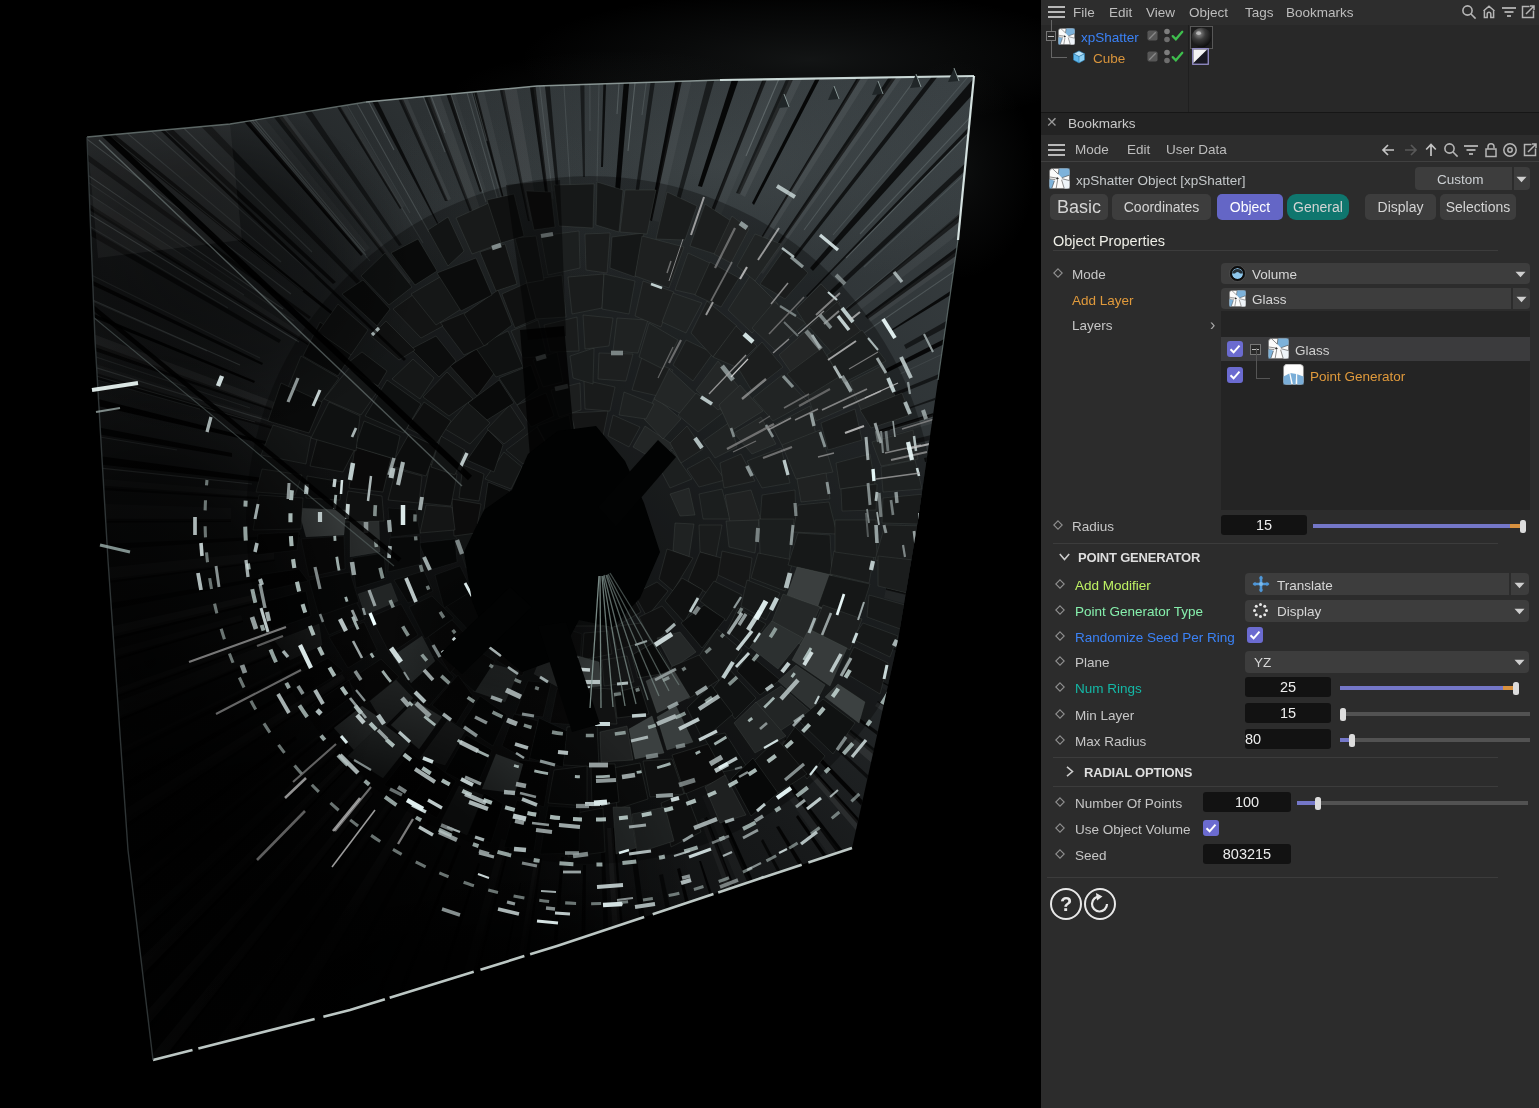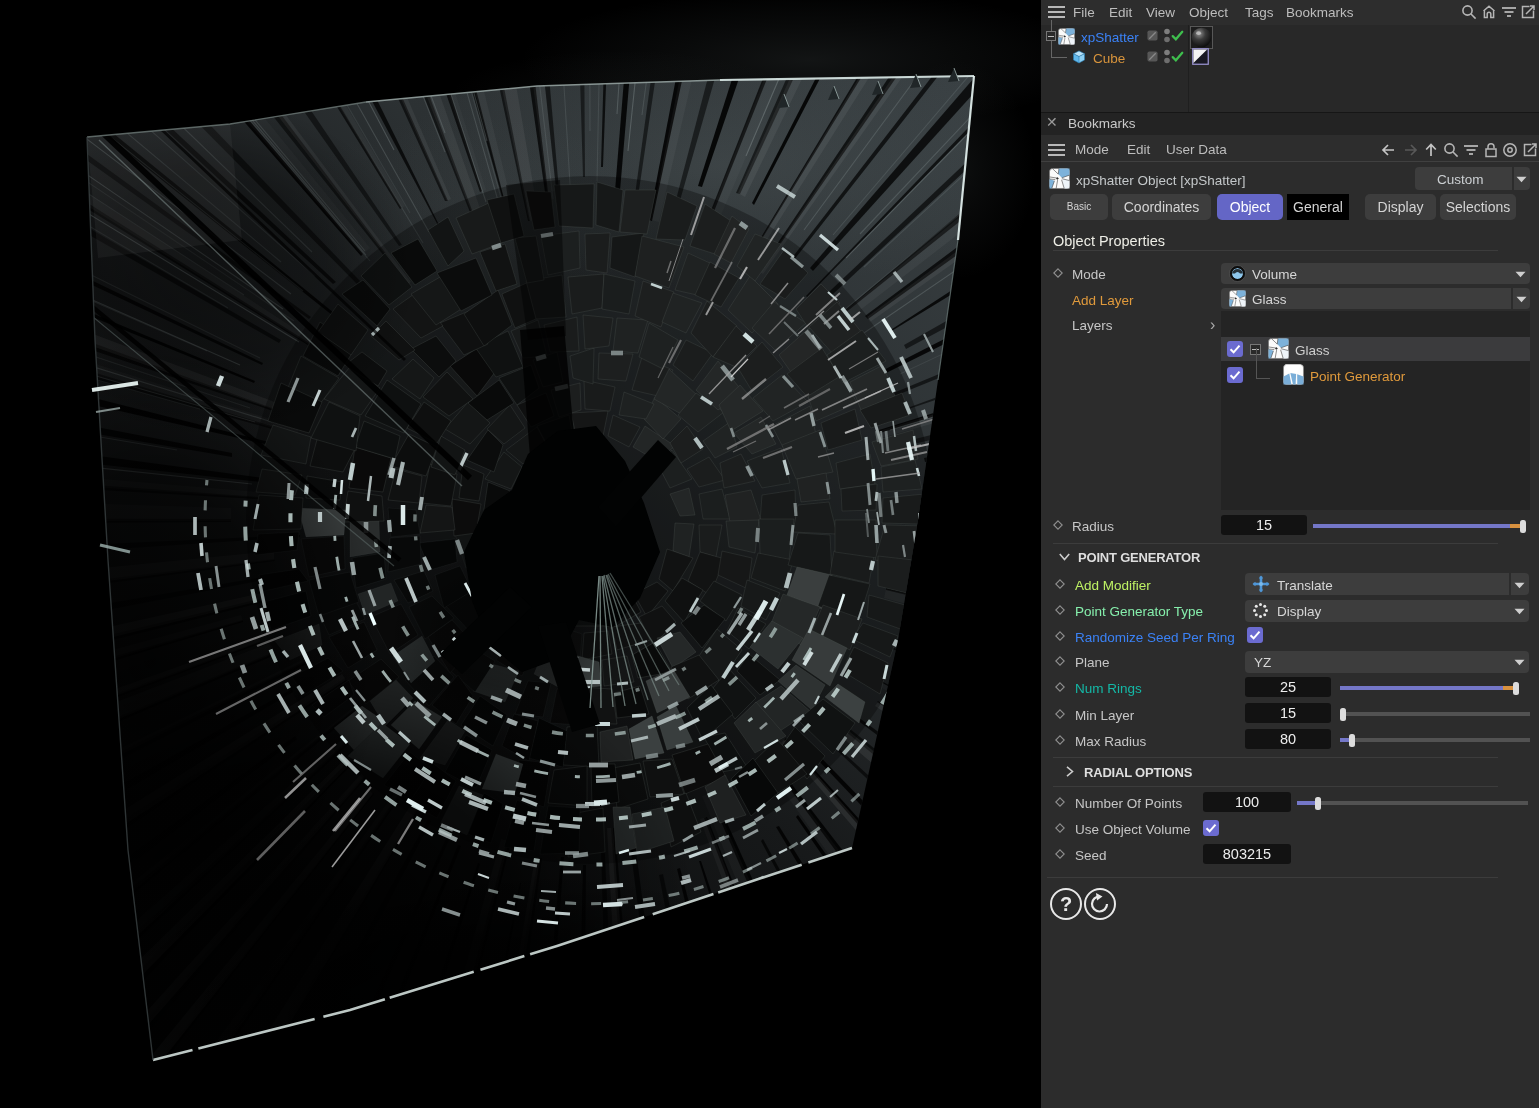--- a/index.html
+++ b/index.html
@@ -1110,24 +1110,24 @@
           <path d="M7 9.5 L0.5 8.5 M6 11 L0.5 10.5 M8.8 5.8 L3.2 0.5 M8.8 5.8 L9.5 0.5 M12.2 9.4 L19.5 6.8 M12.5 10.2 L19.5 12 M12 11.2 L14.5 19.5 M8.2 11.5 L6.8 19.5 M5.2 12.2 L2.6 19.5" stroke="#4a4a4a" stroke-width="0.6" fill="none"></path>
         </svg>
       </div>
       <div class="t15" style="left:35px;top:171px;color:#c4c8ca">xpShatter Object [xpShatter]</div>
       <div style="position:absolute;left:374px;top:167px;width:97px;height:23px;background:#3d3d3d;border-radius:4px 0 0 4px"></div>
       <div style="position:absolute;left:473px;top:167px;width:16px;height:23px;background:#3d3d3d;border-radius:0 4px 4px 0"></div>
       <div class="t15" style="left:396px;top:170px;color:#ccd0d3">Custom</div>
       <svg width="11" height="7" viewBox="0 0 11 7" style="position:absolute;left:475px;top:176px">
         <path d="M0.5 0.8 L5.5 6.2 L10.5 0.8 Z" fill="#cfcfcf"></path>
       </svg>
-      <div style="position:absolute;left:9px;top:194px;width:58px;height:26px;background:#3d3d3d;border-radius:5px;text-align:center;font-size:10px;line-height:26px;color:#d4d4d4;font-family:'Liberation Sans',sans-serif">Basic</div>
+      <div style="position:absolute;left:9px;top:194px;width:58px;height:26px;background:#3d3d3d;border-radius:5px;text-align:center;font-size:18px;line-height:26px;color:#d4d4d4;font-family:'Liberation Sans',sans-serif">Basic</div>
       <div style="position:absolute;left:71px;top:194px;width:99px;height:26px;background:#3d3d3d;border-radius:5px;text-align:center;font-size:14px;line-height:26px;color:#d4d4d4;font-family:'Liberation Sans',sans-serif">Coordinates</div>
       <div style="position:absolute;left:176px;top:194px;width:66px;height:26px;background:#6466c6;border-radius:5px;text-align:center;font-size:14px;line-height:26px;color:#fff;font-family:'Liberation Sans',sans-serif">Object</div>
-      <div style="position:absolute;left:246px;top:194px;width:62px;height:26px;background:#000000;border-radius:0;text-align:center;font-size:14px;line-height:26px;color:#d4d4d4;font-family:'Liberation Sans',sans-serif">General</div>
+      <div style="position:absolute;left:246px;top:194px;width:62px;height:26px;background:#0f766e;border-radius:9px;text-align:center;font-size:14px;line-height:26px;color:#d4d4d4;font-family:'Liberation Sans',sans-serif">General</div>
       <div style="position:absolute;left:324px;top:194px;width:71px;height:26px;background:#3d3d3d;border-radius:5px;text-align:center;font-size:14px;line-height:26px;color:#d4d4d4;font-family:'Liberation Sans',sans-serif">Display</div>
       <div style="position:absolute;left:399px;top:194px;width:76px;height:26px;background:#3d3d3d;border-radius:5px;text-align:center;font-size:14px;line-height:26px;color:#d4d4d4;font-family:'Liberation Sans',sans-serif">Selections</div>
       <div class="t15" style="left:12px;top:232px;color:#eeeee6;font-size:14.5px">Object Properties</div>
       <div style="position:absolute;left:12px;top:250px;width:445px;height:1px;background:#3c3c3c"></div>
       <svg width="10" height="10" viewBox="0 0 10 10" style="position:absolute;left:12px;top:268px">
         <path d="M5 0.8 L9.2 5 L5 9.2 L0.8 5 Z" fill="none" stroke="#8f8f8f" stroke-width="1.1"></path>
       </svg>
       <div class="t15" style="left:31px;top:265px;color:#c6c6c6">Mode</div>
       <div style="position:absolute;left:180px;top:263px;width:309px;height:21px;background:#3d3d3d;border-radius:4px"></div>
       <div style="position:absolute;left:188px;top:265px">
@@ -1273,21 +1273,21 @@
       <svg width="11" height="7" viewBox="0 0 11 7" style="position:absolute;left:473px;top:659px">
         <path d="M0.5 0.8 L5.5 6.2 L10.5 0.8 Z" fill="#cfcfcf"></path>
       </svg>
       <div style="position:absolute;left:204px;top:677px;width:86px;height:20px;background:#121212;border-radius:3px;text-align:center;line-height:20px;font-size:14.5px;color:#ededed;font-family:'Liberation Sans',sans-serif">25</div>
       <div style="position:absolute;left:299px;top:686px;width:163px;height:3.5px;background:#7477c8"></div>
       <div style="position:absolute;left:462px;top:686px;width:10px;height:3.5px;background:#d8913f"></div>
       <div style="position:absolute;left:472px;top:681.5px;width:6px;height:13px;background:#dcdcdc;border-radius:2.5px"></div>
       <div style="position:absolute;left:204px;top:703px;width:86px;height:20px;background:#121212;border-radius:3px;text-align:center;line-height:20px;font-size:14.5px;color:#ededed;font-family:'Liberation Sans',sans-serif">15</div>
       <div style="position:absolute;left:299px;top:712px;width:190px;height:3.5px;background:#525252"></div>
       <div style="position:absolute;left:299px;top:707.5px;width:6px;height:13px;background:#dcdcdc;border-radius:2.5px"></div>
-      <div style="position:absolute;left:204px;top:729px;width:86px;height:20px;background:#121212;border-radius:3px;text-align:center;line-height:20px;font-size:14.5px;color:#ededed;font-family:'Liberation Sans',sans-serif">80</div>
+      <div style="position:absolute;left:204px;top:729px;width:86px;height:20px;background:#121212;border-radius:3px;line-height:20px;font-size:14.5px;color:#ededed;font-family:'Liberation Sans',sans-serif">80</div>
       <div style="position:absolute;left:299px;top:738px;width:9px;height:3.5px;background:#7477c8"></div>
       <div style="position:absolute;left:308px;top:738px;width:181px;height:3.5px;background:#525252"></div>
       <div style="position:absolute;left:308px;top:733.5px;width:6px;height:13px;background:#dcdcdc;border-radius:2.5px"></div>
       <div style="position:absolute;left:12px;top:757px;width:445px;height:1px;background:#3c3c3c"></div>
       <svg width="8" height="11" viewBox="0 0 8 11" style="position:absolute;left:25px;top:766px">
         <path d="M1 0.8 L6.5 5.5 L1 10.2" fill="none" stroke="#ccc" stroke-width="1.6"></path>
       </svg>
       <div class="t15b" style="left:43px;top:763px">RADIAL OPTIONS</div>
       <div style="position:absolute;left:12px;top:786px;width:445px;height:1px;background:#3c3c3c"></div>
       <svg width="10" height="10" viewBox="0 0 10 10" style="position:absolute;left:14px;top:797px">

